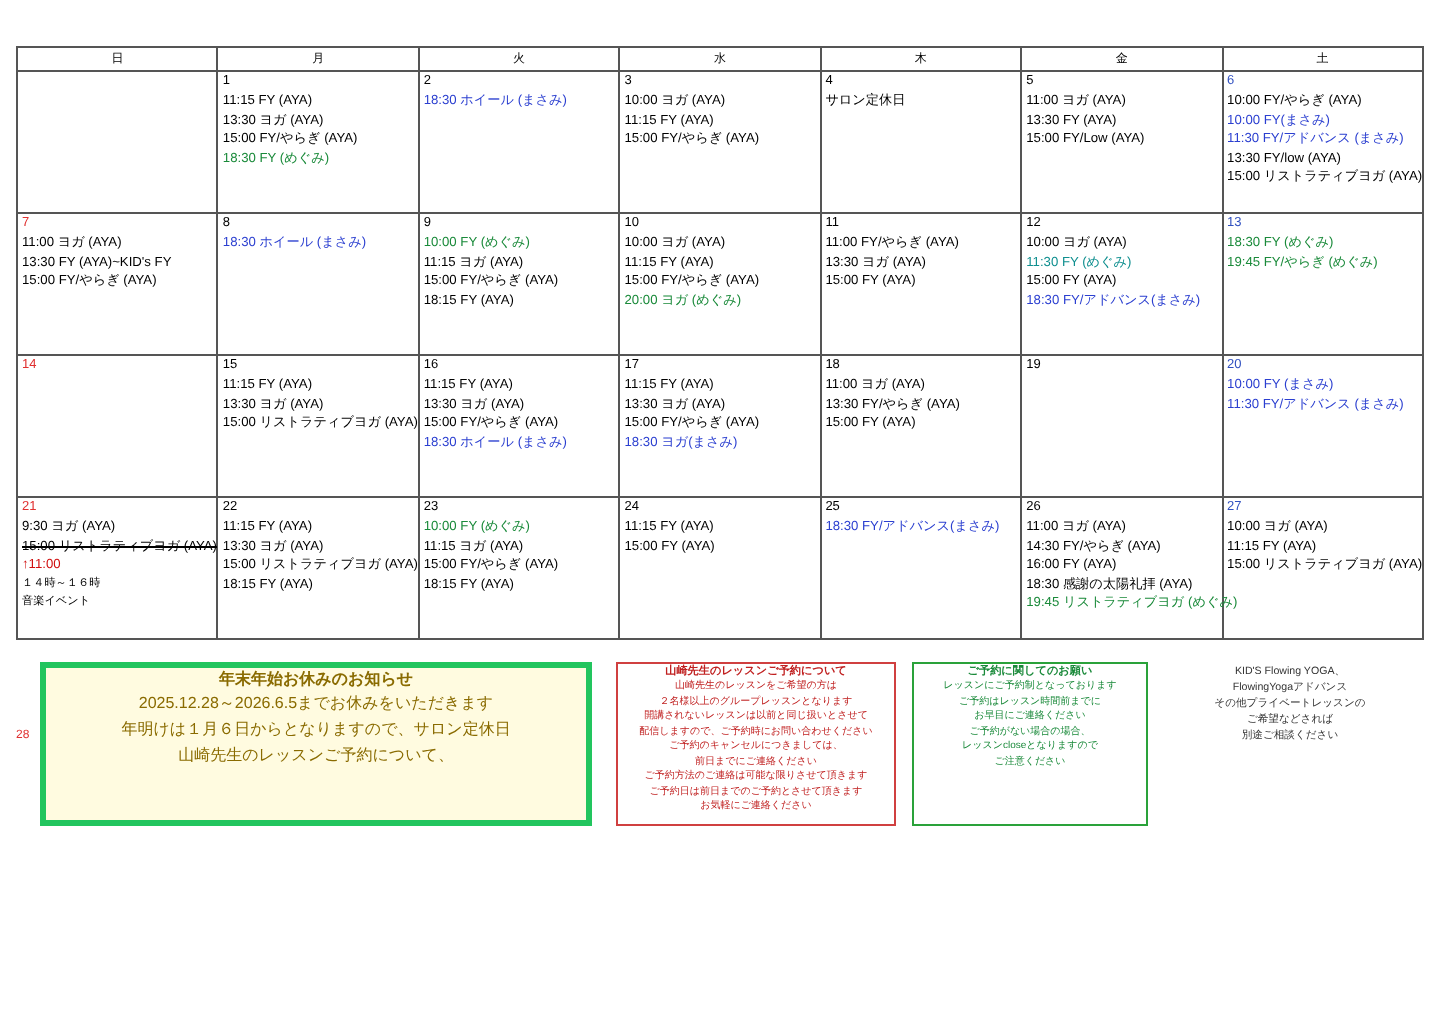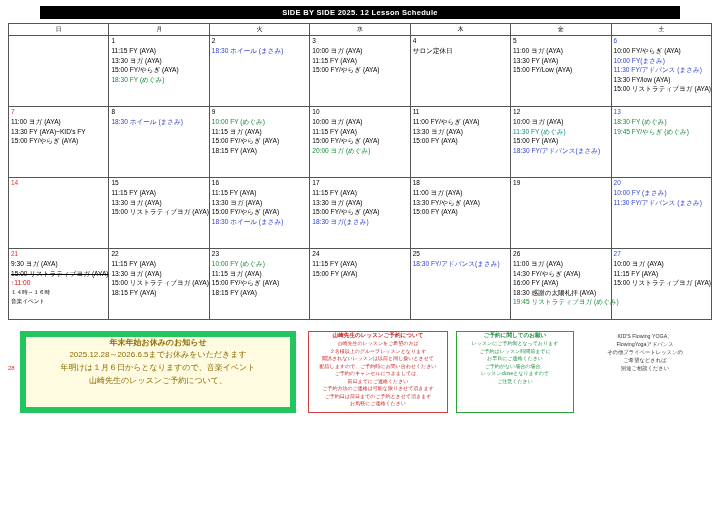--- a/index.html
+++ b/index.html
@@ -49,41 +49,40 @@
   .c-blue{color:#2b3fd0;}
   .c-green{color:#1a8a3a;}
   .c-red{color:#d01010;}
   .c-teal{color:#0f8f8f;}
   .sm{font-size:5.6px;}
   .strike{text-decoration:line-through;}
 
   
   .notes{position:absolute;left:8px;top:331px;width:704px;height:82px;}
   .box{position:absolute;box-sizing:border-box;}
-  .box1{left:12px;top:0;width:276px;height:82px;background:#fffbe0;border:6px solid #22c55e;}
+  .box1{left:12px;top:0;width:276px;height:82px;background:#fffbe0;border:3px solid #22c55e;}
   .box2{left:300px;top:0;width:140px;height:82px;background:#ffffff;border:1px solid #d04040;}
   .box3{left:448px;top:0;width:118px;height:82px;background:#ffffff;border:1px solid #2aa23a;}
   .box4{left:574px;top:0;width:126px;height:82px;background:#ffffff;border:1px solid #ffffff;}
   .box-title{text-align:center;font-weight:bold;}
   .box p{margin:0;text-align:center;}
   .b1t{font-size:8px;color:#8a6b00;margin-top:6px;}
   .b1l{font-size:8px;color:#8a6b00;line-height:13px;margin-top:5px;}
   .b2t{font-size:5.6px;color:#c02020;margin-top:3px;}
   .b2l{font-size:5px;color:#c02020;line-height:7.5px;}
   .b3t{font-size:5.6px;color:#1a8a3a;margin-top:3px;}
   .b3l{font-size:5px;color:#1a8a3a;line-height:7.5px;}
   .b4l{font-size:5.3px;color:#333;line-height:8px;margin-top:8px;}
   .leftnum{position:absolute;left:0px;top:34px;font-size:6px;color:#e03030;}
 </style>
 </head>
 <body>
 
 <div class="page">
 
-  <div class="titlebar">SIDE BY SIDE  2025. 12     Lesson Schedule</div>
 
   <table class="cal">
     <thead>
       <tr>
         <th>日</th>
         <th>月</th>
         <th>火</th>
         <th>水</th>
         <th>木</th>
         <th>金</th>
@@ -264,21 +263,21 @@
       </tbody>
   </table>
 
   <div class="notes">
 
     <div class="leftnum">28</div>
 
     <div class="box box1">
       <p class="box-title b1t">年末年始お休みのお知らせ</p>
       <p class="b1l">2025.12.28～2026.6.5までお休みをいただきます</p>
-      <p class="b1l">年明けは１月６日からとなりますので、音楽イベント</p>
+      <p class="b1l">年明けは１月６日からとなりますので、サロン定休日</p>
       <p class="b1l">山崎先生のレッスンご予約について、</p>
     </div>
 
     <div class="box box2">
       <p class="box-title b2t">山崎先生のレッスンご予約について</p>
       <p class="b2l">山崎先生のレッスンをご希望の方は</p>
       <p class="b2l">２名様以上のグループレッスンとなります</p>
       <p class="b2l">開講されないレッスンは以前と同じ扱いとさせて</p>
       <p class="b2l">配信しますので、ご予約時にお問い合わせください</p>
       <p class="b2l">ご予約のキャンセルにつきましては、</p>

